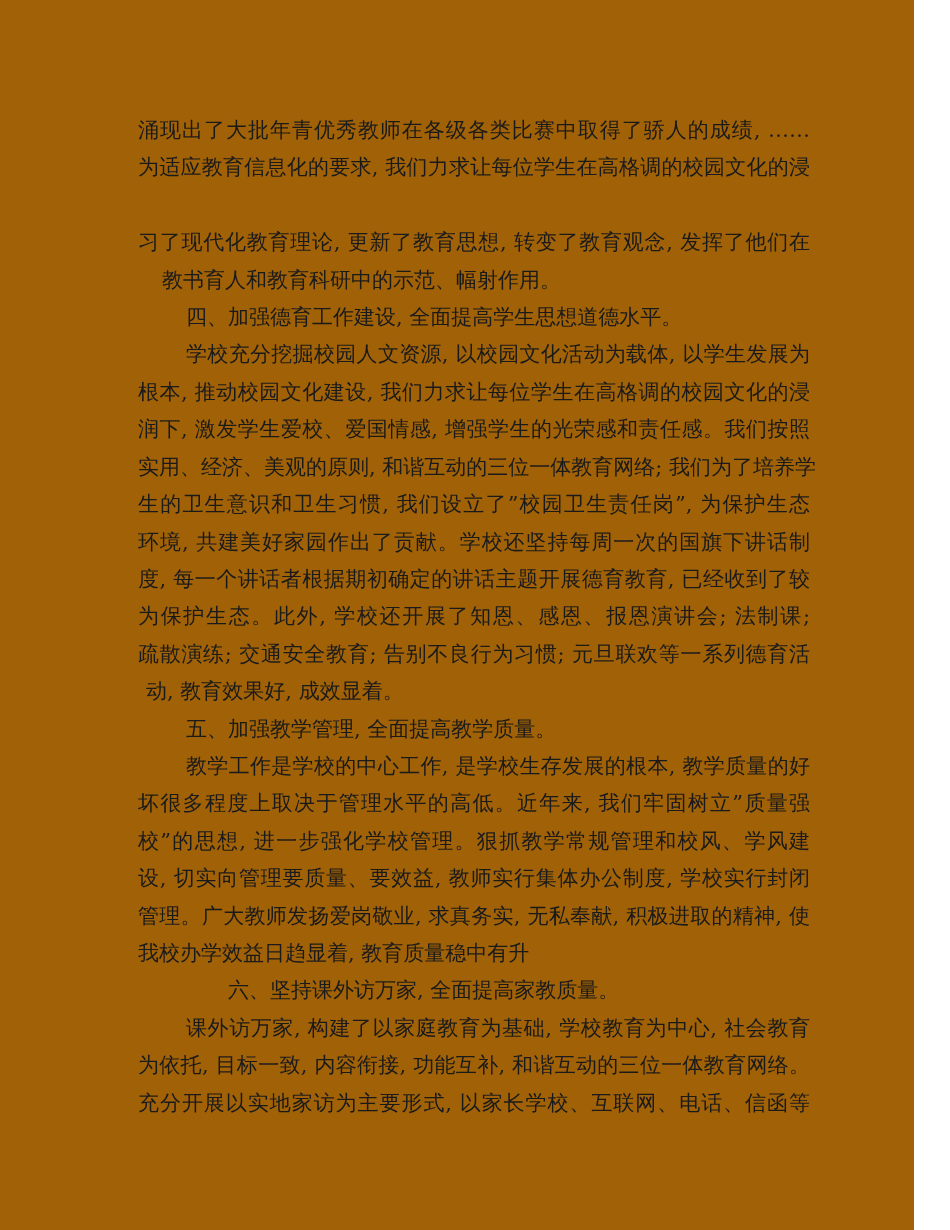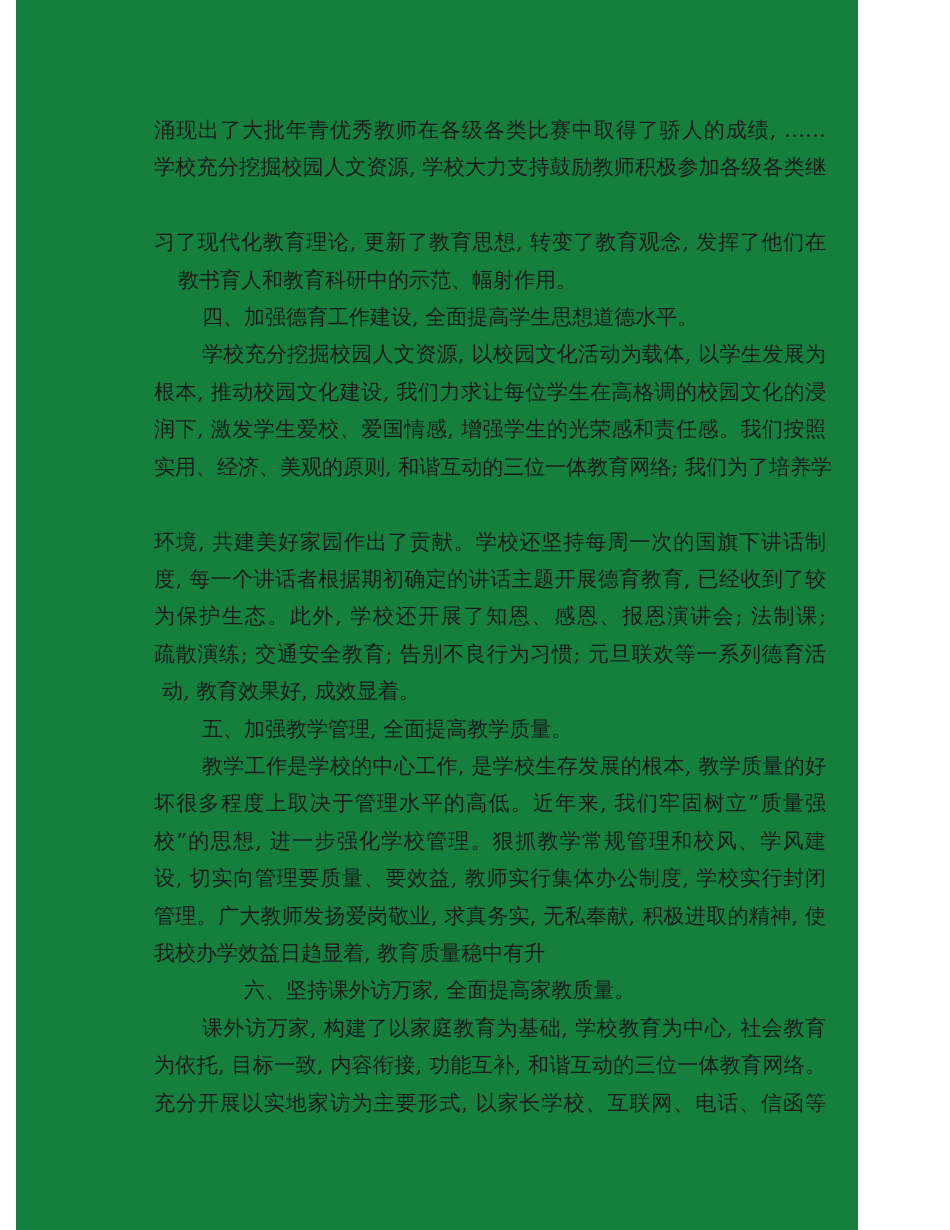--- a/index.html
+++ b/index.html
@@ -1,19 +1,19 @@
 <!DOCTYPE html>
 <html><head>
 <meta charset="utf-8">
 <style>
   html, body { margin: 0; padding: 0; background: #ffffff; }
   body { width: 950px; height: 1230px; position: relative; overflow: hidden; }
   .page {
-    position: absolute; left: 16px; top: 0; width: 842px; height: 1230px;
-    background: #15803d;
+    position: absolute; left: 0; top: 0; width: 914px; height: 1230px;
+    background: #a16207;
   }
   .line {
     position: absolute;
     left: 138px;
     width: 672px;
     height: 30px;
     line-height: 30px;
     font-family: "DejaVu Serif", "Liberation Serif", serif;
     font-size: 21px;
     color: #1a1a1a;
@@ -26,30 +26,31 @@
   }
   .line.indent { left: 186px; width: 624px; }
   .line.last { text-align: left; text-align-last: left; }
 </style>
 </head>
 <body>
 
 <div class="page">
 
   <div class="line justify" style="top:115px;">涌现出了大批年青优秀教师在各级各类比赛中取得了骄人的成绩, ……</div>
-  <div class="line justify" style="top:152px;">学校充分挖掘校园人文资源, 学校大力支持鼓励教师积极参加各级各类继</div>
+  <div class="line justify" style="top:152px;">为适应教育信息化的要求, 我们力求让每位学生在高格调的校园文化的浸</div>
   <div class="line justify" style="top:227px;">习了现代化教育理论, 更新了教育思想, 转变了教育观念, 发挥了他们在</div>
   <div class="line last" style="top:265px;margin-left:24px;">教书育人和教育科研中的示范、幅射作用。</div>
 
   <div class="line indent last" style="top:302px;">四、加强德育工作建设, 全面提高学生思想道德水平。</div>
 
   <div class="line indent justify" style="top:339px;">学校充分挖掘校园人文资源, 以校园文化活动为载体, 以学生发展为</div>
   <div class="line justify" style="top:377px;">根本, 推动校园文化建设, 我们力求让每位学生在高格调的校园文化的浸</div>
   <div class="line justify" style="top:414px;">润下, 激发学生爱校、爱国情感, 增强学生的光荣感和责任感。我们按照</div>
   <div class="line justify" style="top:452px;">实用、经济、美观的原则, 和谐互动的三位一体教育网络; 我们为了培养学</div>
+  <div class="line justify" style="top:489px;">生的卫生意识和卫生习惯, 我们设立了”校园卫生责任岗”, 为保护生态</div>
   <div class="line justify" style="top:527px;">环境, 共建美好家园作出了贡献。学校还坚持每周一次的国旗下讲话制</div>
   <div class="line justify" style="top:564px;">度, 每一个讲话者根据期初确定的讲话主题开展德育教育, 已经收到了较</div>
   <div class="line justify" style="top:601px;">为保护生态。此外, 学校还开展了知恩、感恩、报恩演讲会; 法制课;</div>
   <div class="line justify" style="top:639px;">疏散演练; 交通安全教育; 告别不良行为习惯; 元旦联欢等一系列德育活</div>
   <div class="line last" style="top:676px;margin-left:8px;">动, 教育效果好, 成效显着。</div>
 
   <div class="line indent last" style="top:714px;">五、加强教学管理, 全面提高教学质量。</div>
 
   <div class="line indent justify" style="top:751px;">教学工作是学校的中心工作, 是学校生存发展的根本, 教学质量的好</div>
   <div class="line justify" style="top:788px;">坏很多程度上取决于管理水平的高低。近年来, 我们牢固树立”质量强</div>

